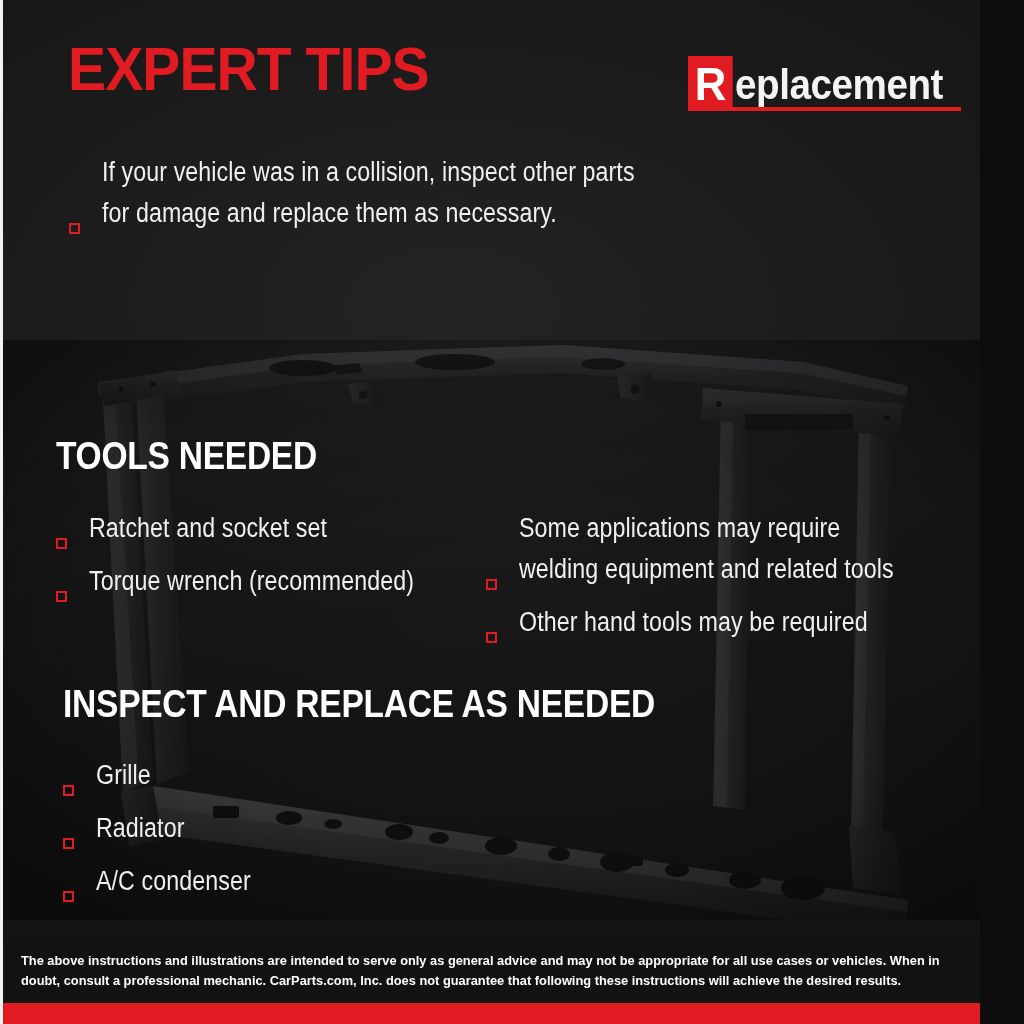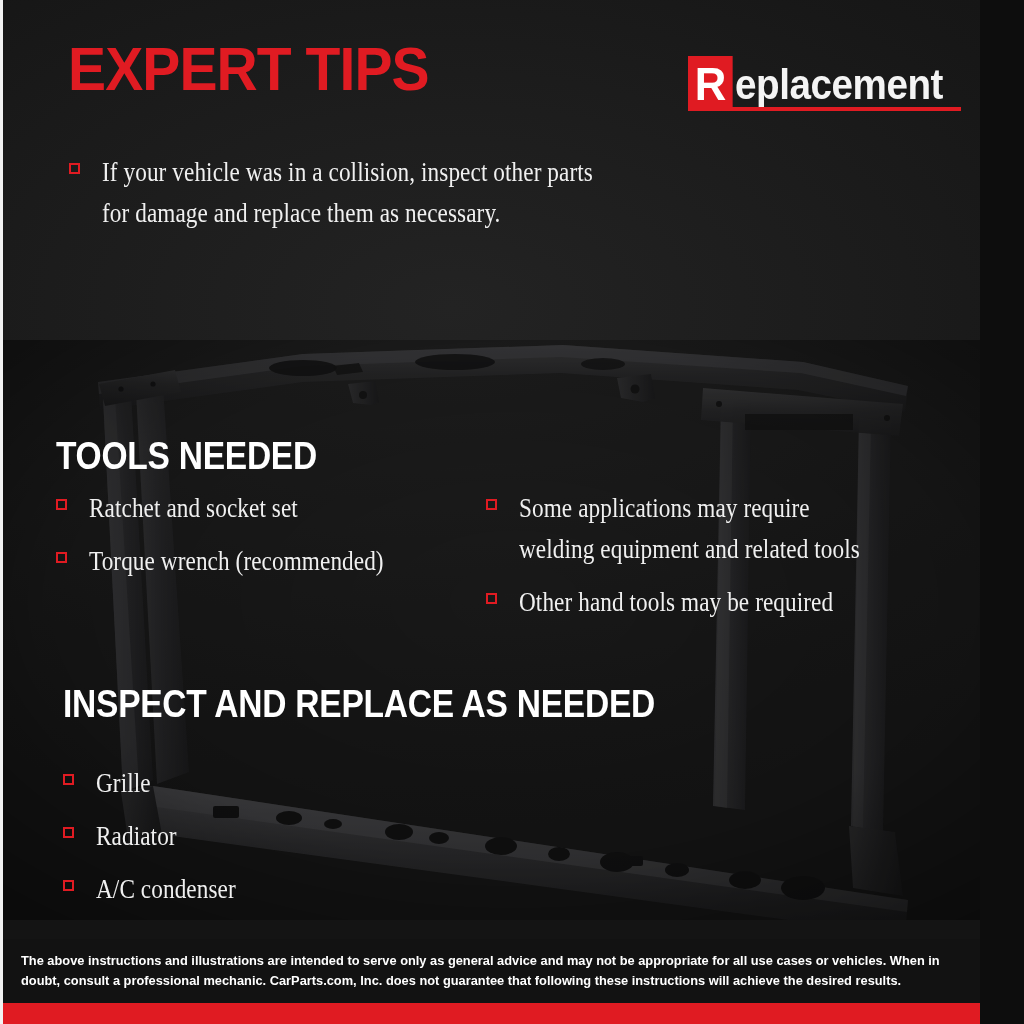--- a/index.html
+++ b/index.html
@@ -68,21 +68,21 @@
     transform:scaleX(.92);
     transform-origin:left bottom;
     white-space:nowrap;
   }
   #logo-underline {
     position:absolute; left:0; right:0; bottom:0;
     height:4px; background:#e01b22;
   }
 
   
-  .bullet-row { display:flex; align-items:flex-start;font-family:Liberation Serif, serif; }
+  .bullet-row { display:flex; align-items:flex-end; }
   .bullet-mark {
     flex:0 0 auto;
     width:11px; height:11px;
     border:2px solid #e01b22;
     margin-right:22px;
     margin-top:11px;
   }
   .bullet-text {
     color:#f0f0f0;
     font-size:27px;
@@ -106,28 +106,28 @@
     font-size:39px; line-height:39px;
     font-weight:bold;
     letter-spacing:-.3px;
     transform:scaleX(.86);
     transform-origin:left top;
     white-space:nowrap;
   }
 
   
   #tools-section { position:absolute; left:53px; top:436px; width:930px; }
-  #tools-columns { display:flex; margin-top:13px; }
+  #tools-columns { display:flex; margin-top:33px; }
   #tools-col-left  { width:430px; }
   #tools-col-right { width:500px; }
   #tools-columns .bullet-row { margin-bottom:12px; }
 
   
   #inspect-section { position:absolute; left:60px; top:684px; width:930px; }
-  #inspect-list { margin-top:40px; }
+  #inspect-list { margin-top:32px; }
   #inspect-list .bullet-row { margin-bottom:12px; }
 
   
   #footer {
     position:absolute; left:0; bottom:21px; width:1024px;
     background:#121212;
     padding:12px 22px 12px 18px;
   }
   #footer-text {
     color:#ffffff;

